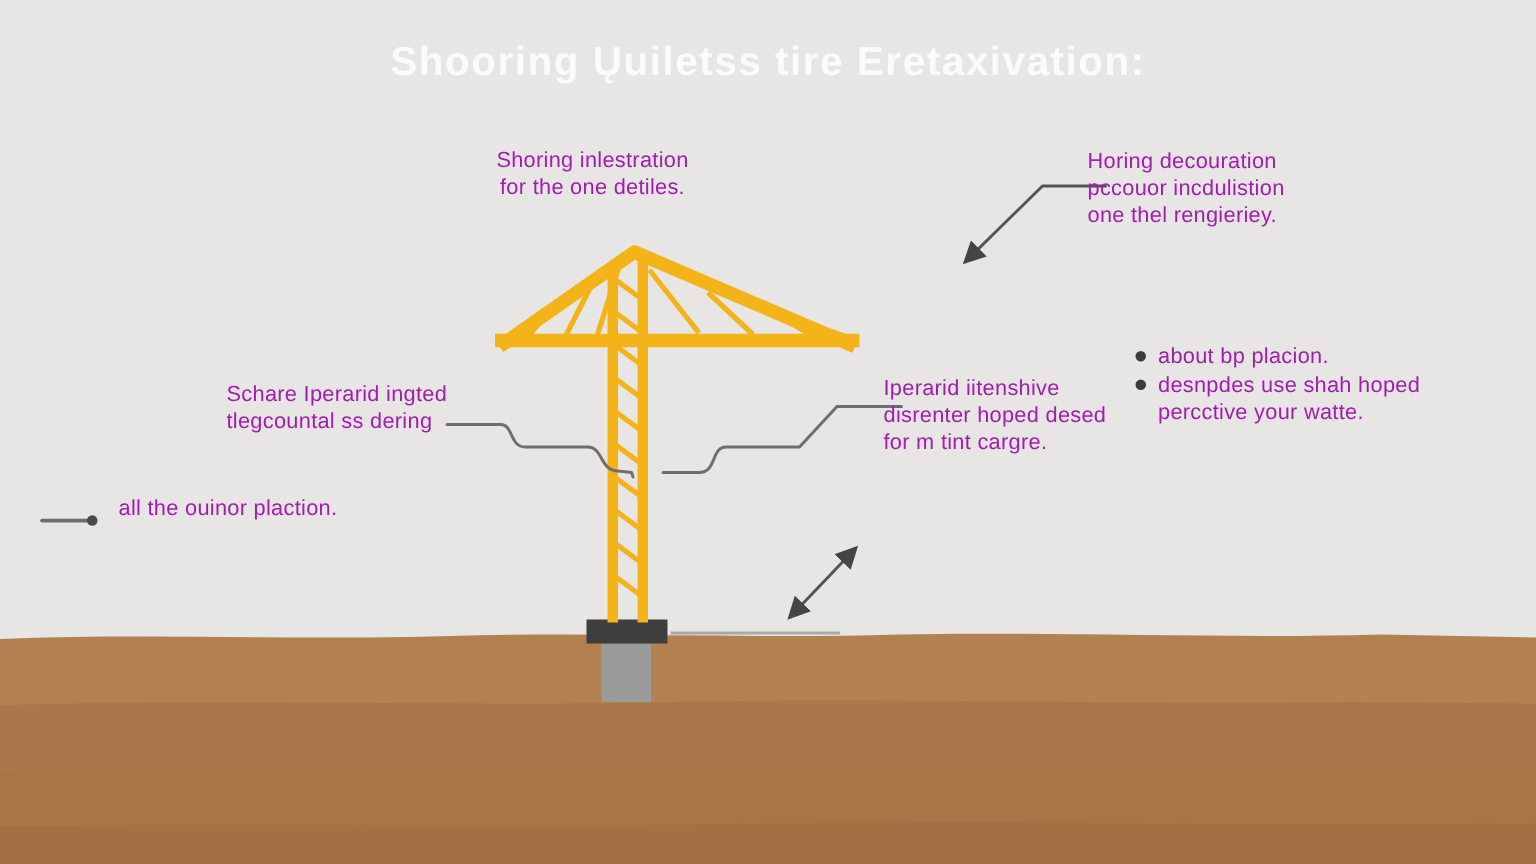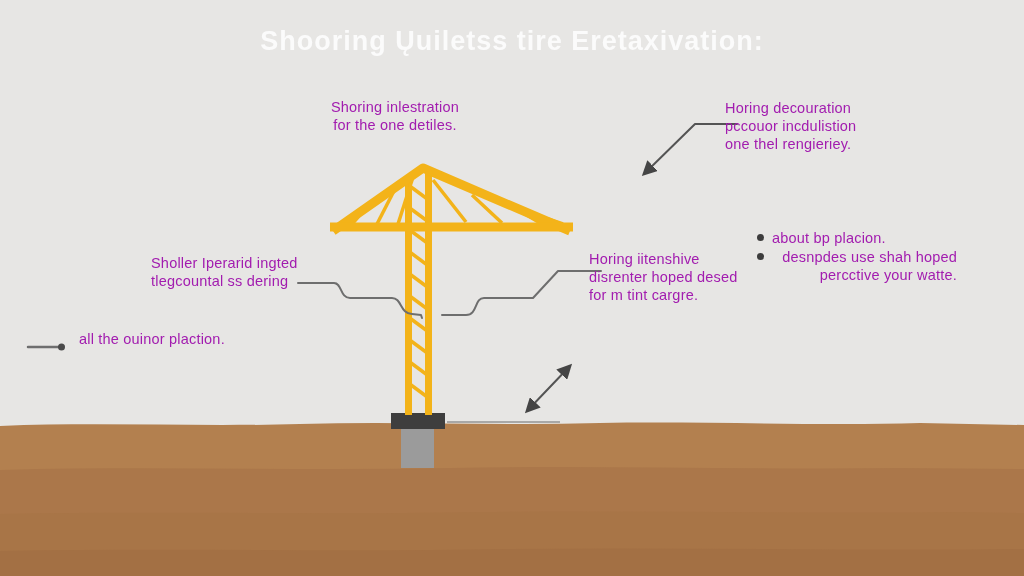--- a/index.html
+++ b/index.html
@@ -27,21 +27,21 @@
   .ann-top-right{left:696px;top:99px;margin-left:29px;}
   .ann-mid-left{left:151px;top:254px;}
   .ann-mid-right{left:589px;top:250px;}
   .ann-bottom-left{left:79px;top:330px;}
   .bullets{left:757px;top:229px;width:200px;}
   .bullet{display:flex;gap:8px;margin-bottom:1px;}
   .bullet .dot{
     flex:0 0 auto;width:7px;height:7px;border-radius:50%;
     background:#3c3c3c;margin-top:5px;
   }
-  .bullet .btext{white-space:normal;line-height:18px;text-align:right;}
+  .bullet .btext{white-space:normal;line-height:18px;}
 </style>
 </head>
 <body>
 
 <div id="stage">
 
   <svg id="scene" width="1024" height="576" viewBox="0 0 1024 576">
     <defs>
       <marker id="ah" viewBox="0 0 10 10" refX="8" refY="5" markerWidth="7.5" markerHeight="7.5" orient="auto-start-reverse">
         <path d="M0,0 L10,5 L0,10 z" fill="#454545"></path>
@@ -112,26 +112,26 @@
     <div>for the one detiles.</div>
   </div>
 
   <div class="ann ann-top-right">
     <div>Horing decouration</div>
     <div>pccouor incdulistion</div>
     <div>one thel rengieriey.</div>
   </div>
 
   <div class="ann ann-mid-left">
-    <div>Sholler Iperarid ingted</div>
+    <div>Schare Iperarid ingted</div>
     <div>tlegcountal ss dering</div>
   </div>
 
   <div class="ann ann-mid-right">
-    <div>Horing iitenshive</div>
+    <div>Iperarid iitenshive</div>
     <div>disrenter hoped desed</div>
     <div>for m tint cargre.</div>
   </div>
 
   <div class="ann bullets">
     <div class="bullet">
       <span class="dot"></span>
       <span class="btext">about bp placion.</span>
     </div>
     <div class="bullet">

